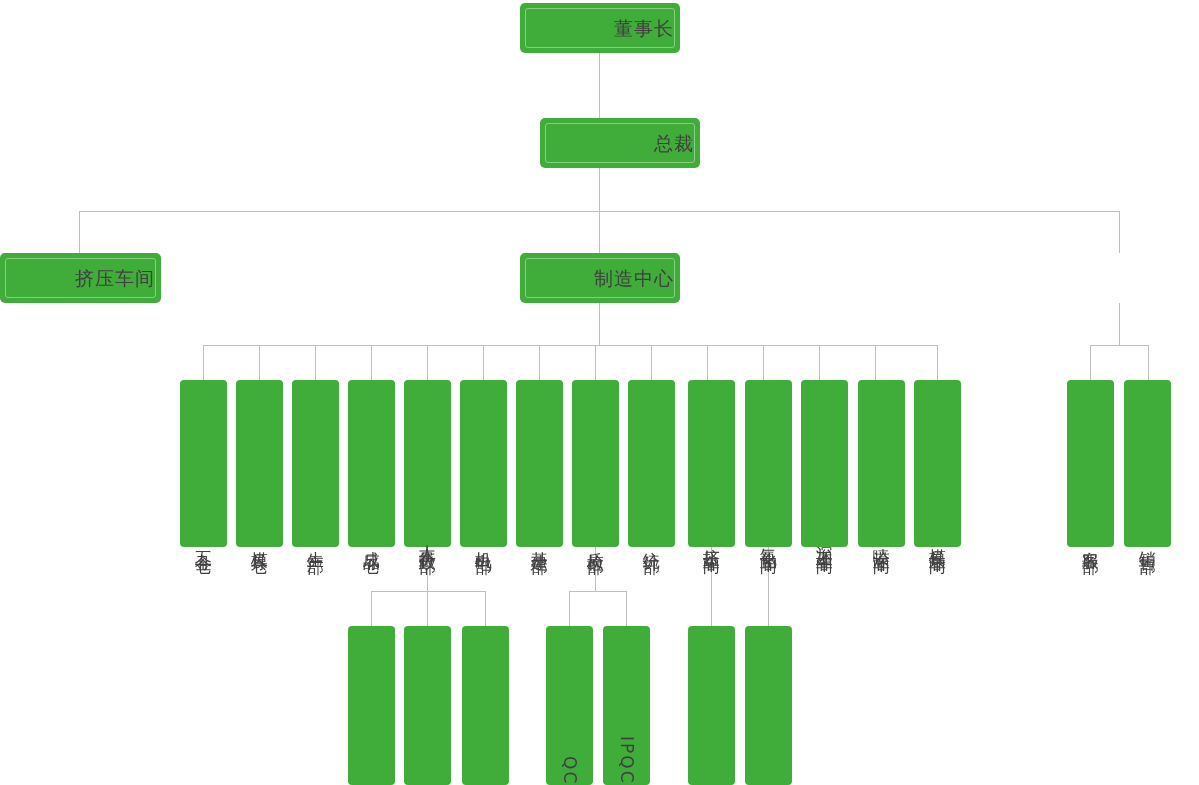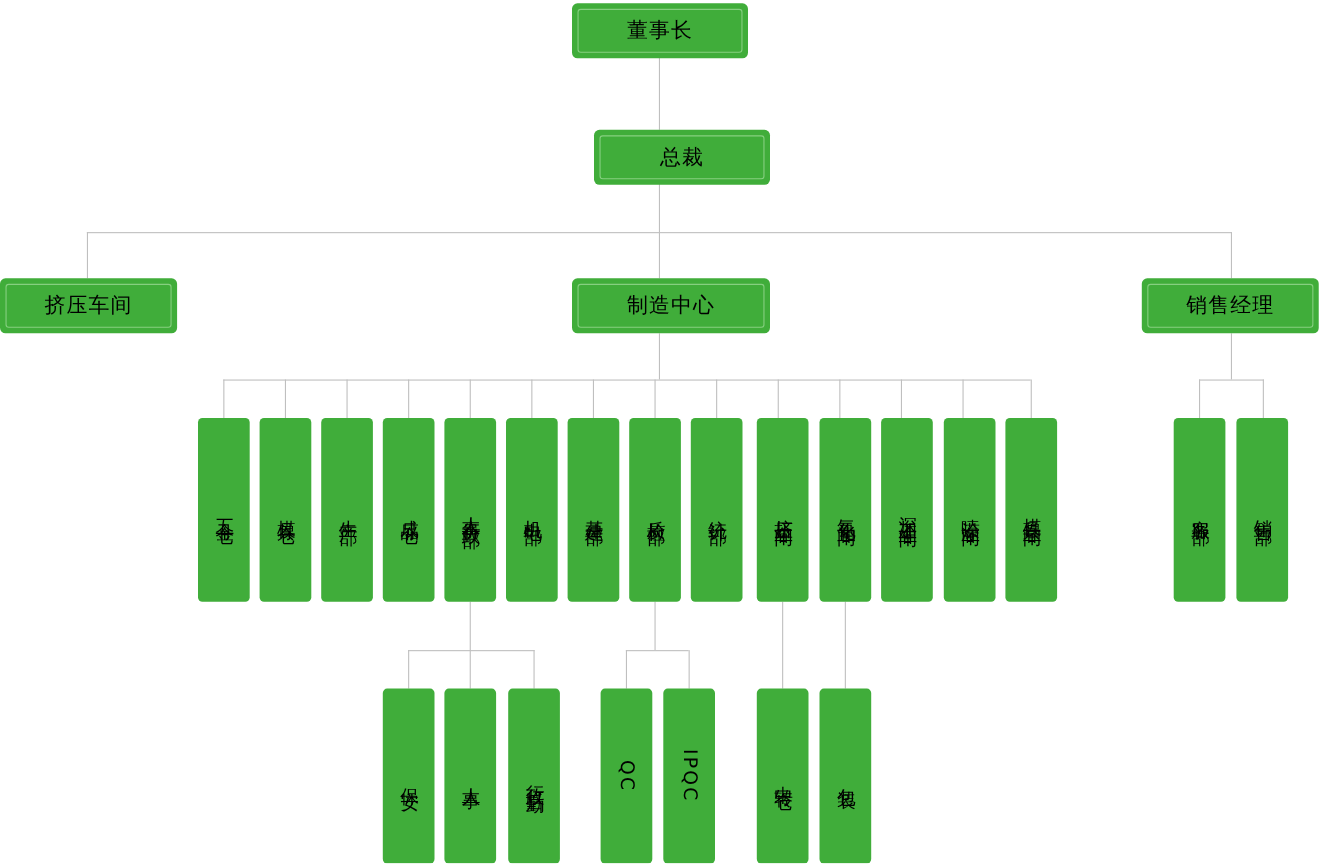--- a/index.html
+++ b/index.html
@@ -25,24 +25,24 @@
   }
   .conn.v { width: 1px; }
   .conn.h { height: 1px; }
 
   
   .node {
     position: absolute;
     background: #40ad3a;
     border-radius: 5px;
     box-sizing: border-box;
-    color: #000000;
+    color: #404040;
     display: flex;
     align-items: center;
-    justify-content: center;
+    justify-content: flex-end;
     text-align: center;
     line-height: 1.18;
     letter-spacing: 1px;
   }
   
   .node.wide {
     font-size: 19px;
     padding: 6px;
   }
   .node.wide::after {
@@ -133,25 +133,22 @@
     <span class="label">董事长</span>
   </div>
 
   <div class="node wide" style="left:520px; top:118px; width:160px; height:50px;margin-left:20px;">
     <span class="label">总裁</span>
   </div>
 
   <div class="node wide" style="left:0px; top:253px; width:161px; height:50px;">
     <span class="label">挤压车间</span>
   </div>
-  <div class="node wide" style="left:520px; top:253px; width:180px; height:50px;">
+  <div class="node wide" style="left:520px; top:253px; width:160px; height:50px;">
     <span class="label">制造中心</span>
-  </div>
-  <div class="node wide" style="left:1038px; top:253px; width:161px; height:50px;">
-    <span class="label">销售经理</span>
   </div>
 
   <div class="node tall" style="left:180px; top:380px; width:47px; height:167px;">
     <span class="label">五金仓</span>
   </div>
   <div class="node tall" style="left:236px; top:380px; width:47px; height:167px;">
     <span class="label">模具仓</span>
   </div>
   <div class="node tall" style="left:292px; top:380px; width:47px; height:167px;">
     <span class="label">生产部</span>

